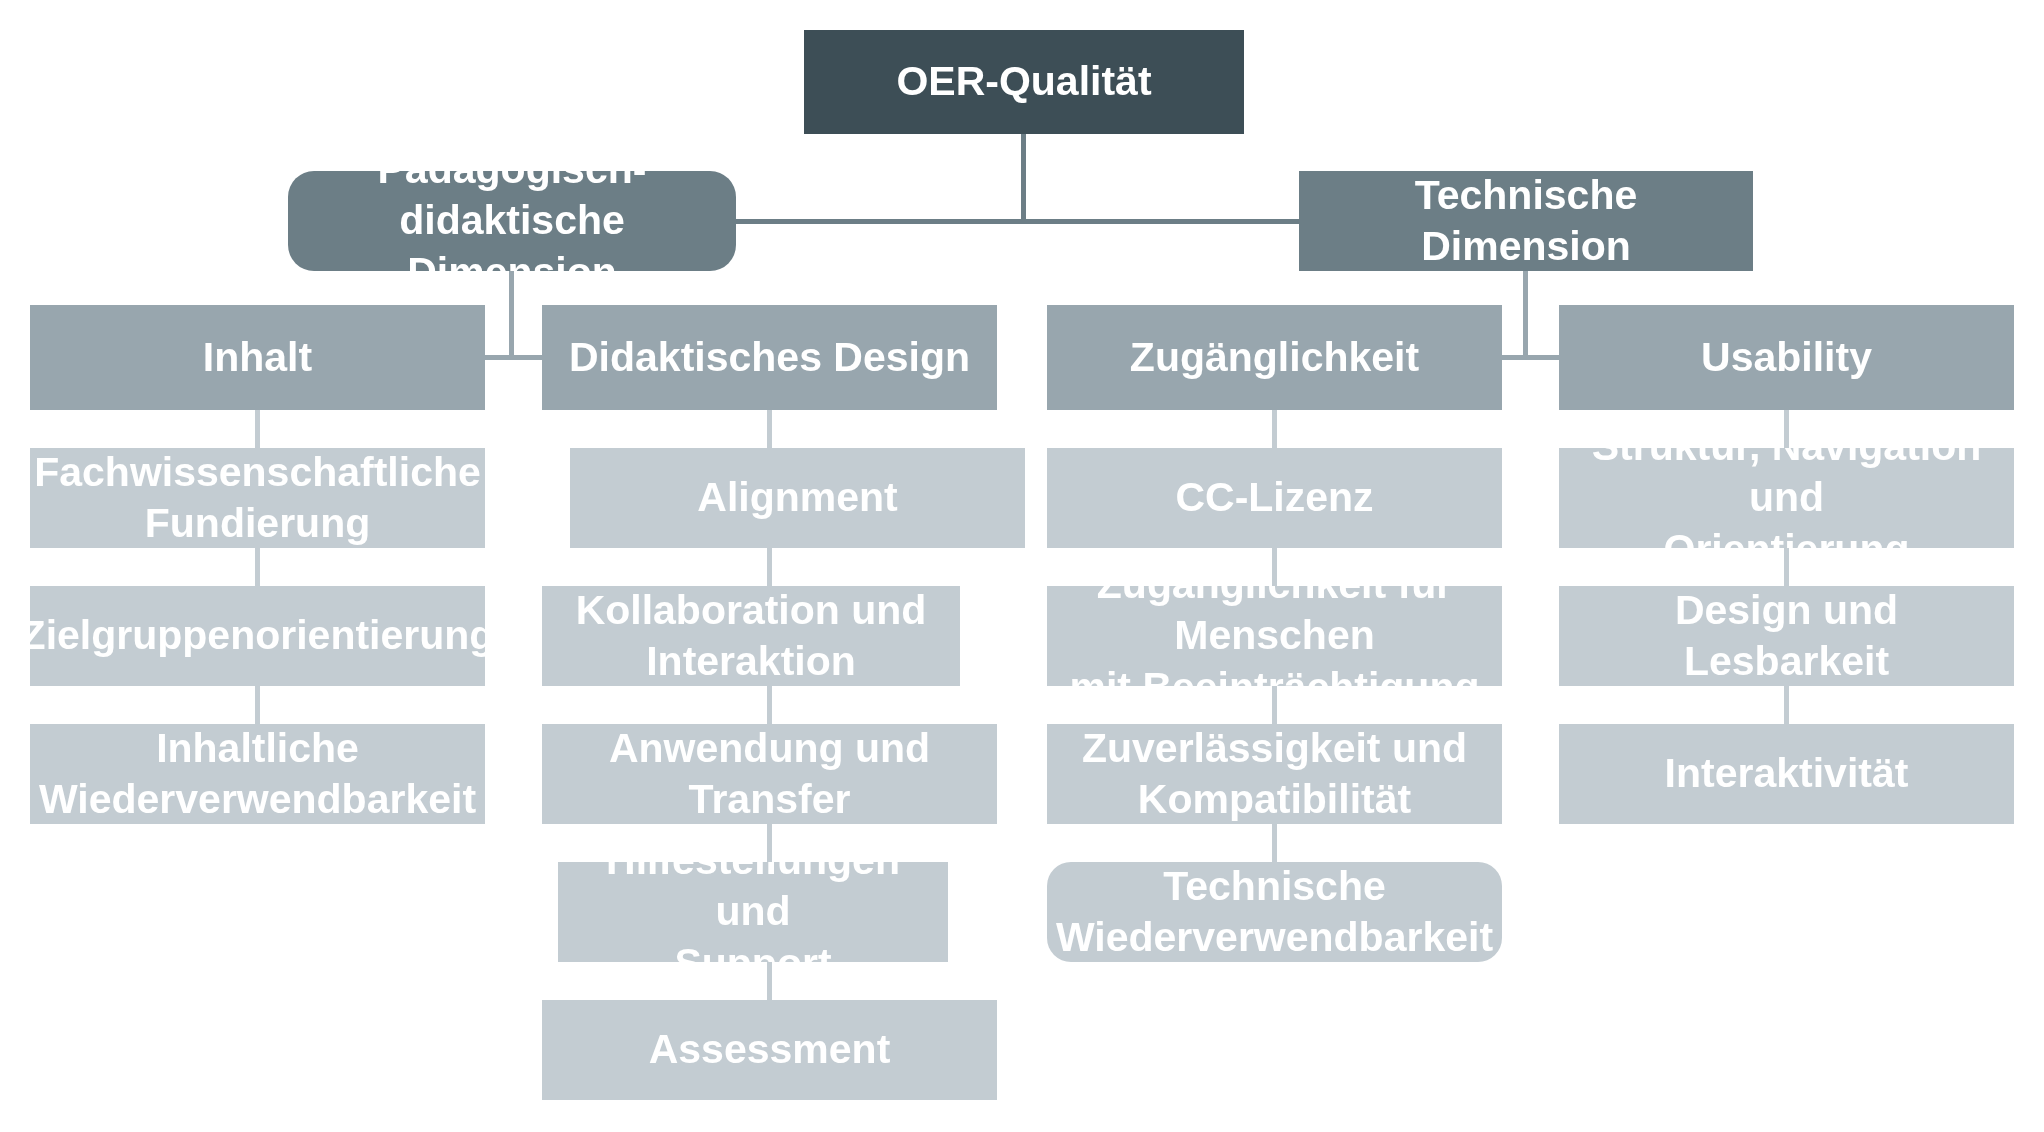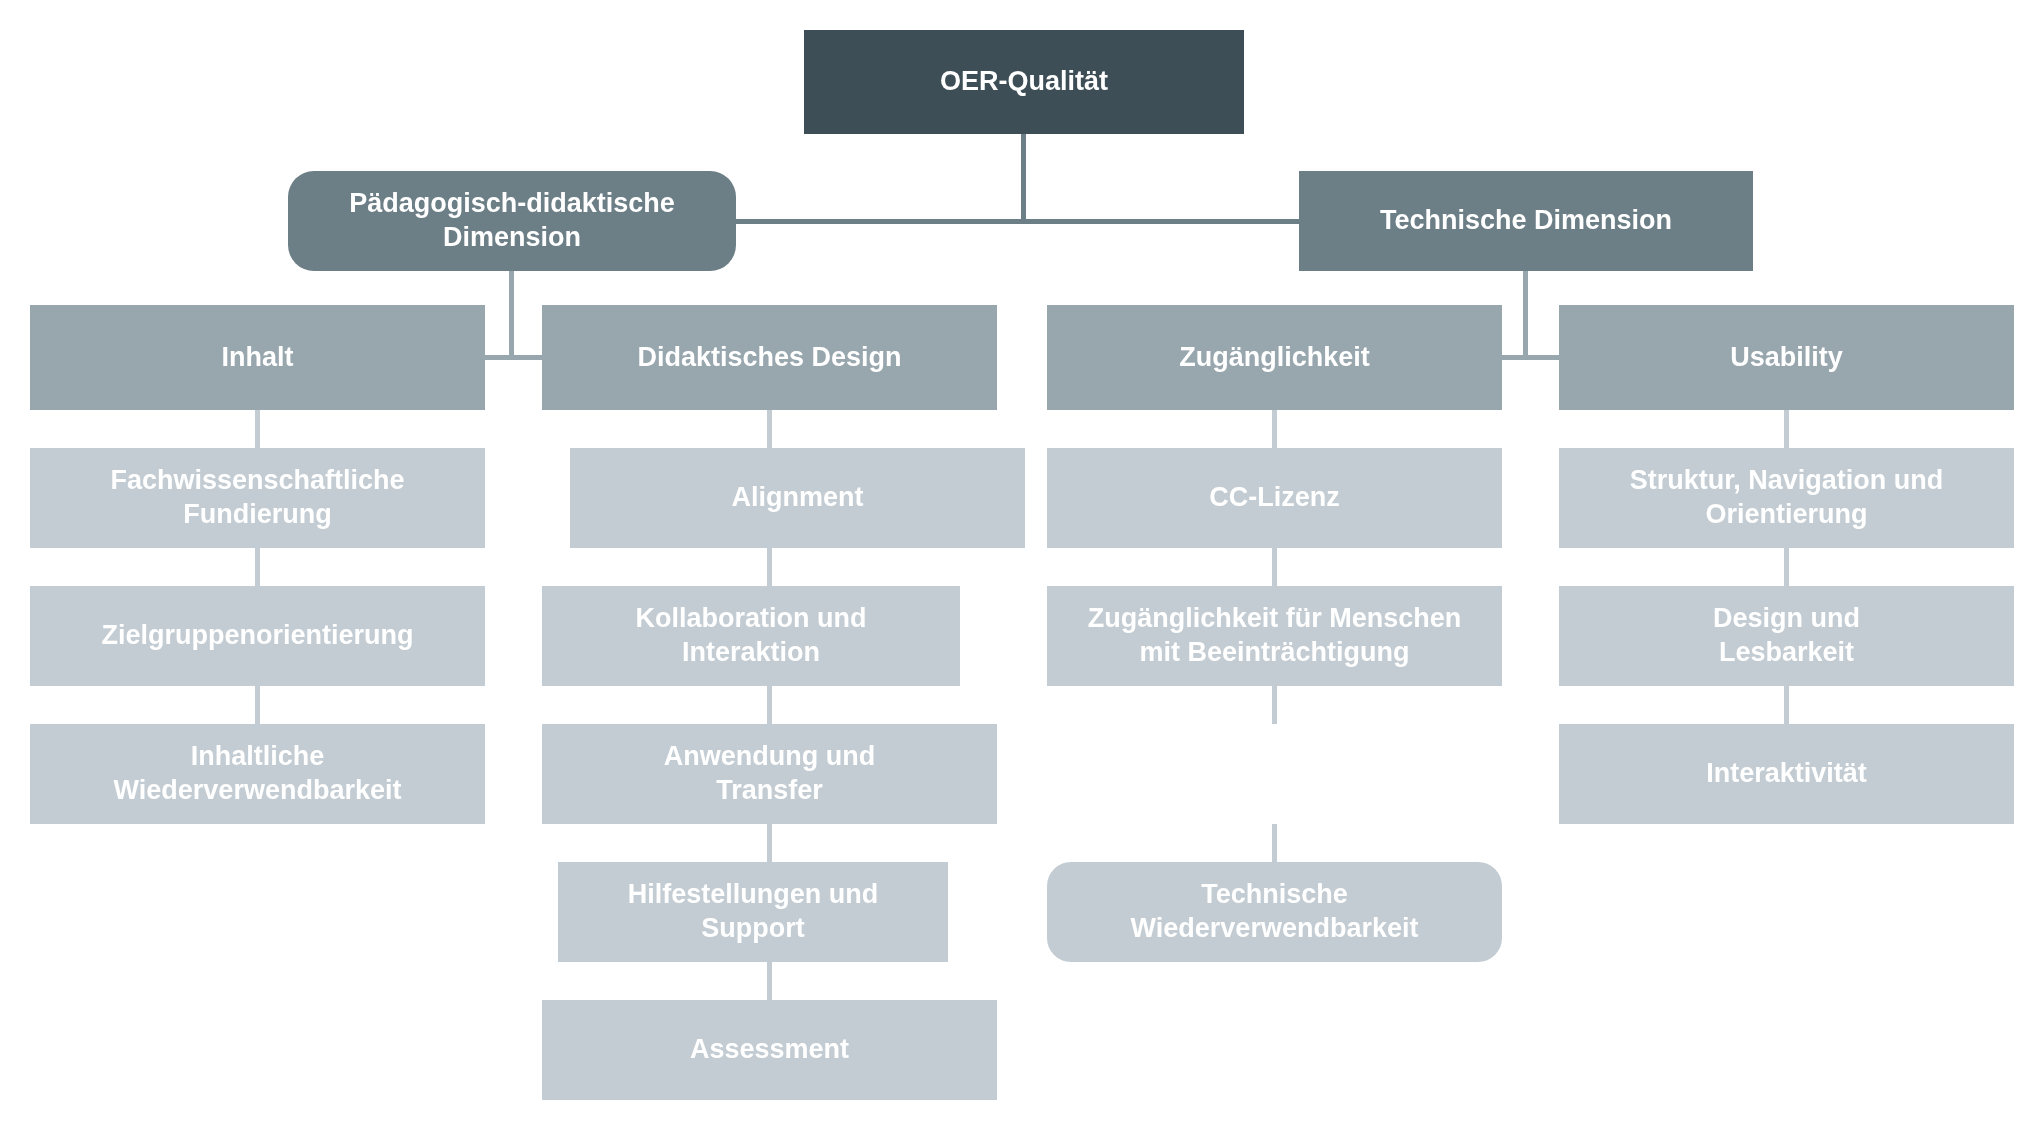--- a/index.html
+++ b/index.html
@@ -20,21 +20,21 @@
     font-family:"Liberation Sans","DejaVu Sans",sans-serif;
   }
   .box{
     position:absolute;
     display:flex;
     align-items:center;
     justify-content:center;
     text-align:center;
     color:var(--text);
     font-weight:bold;
-    font-size:27px;
+    font-size:41px;
     line-height:1.25;
     white-space:pre-line;
     box-sizing:border-box;
     padding:0 14px;
   }
   .box-root{background:var(--root-bg);}
   .box-dimension{background:var(--dimension-bg);}
   .box-category{background:var(--category-bg);}
   .box-item{background:var(--item-bg);}
   .connector{position:absolute;}
@@ -69,20 +69,22 @@
 Interaktion</div>
   <div class="box box-item" style="left:542px;top:724px;width:455px;height:100px;">Anwendung und
 Transfer</div>
   <div class="box box-item" style="left:558px;top:862px;width:390px;height:100px;">Hilfestellungen und
 Support</div>
   <div class="box box-item" style="left:542px;top:1000px;width:455px;height:100px;">Assessment</div>
 
   <div class="box box-item" style="left:1047px;top:448px;width:455px;height:100px;">CC-Lizenz</div>
   <div class="box box-item" style="left:1047px;top:586px;width:455px;height:100px;">Zugänglichkeit für Menschen
 mit Beeinträchtigung</div>
+  <div class="box box-item" style="left:1047px;top:724px;width:455px;height:100px;">Zuverlässigkeit und
+Kompatibilität</div>
   <div class="box box-item" style="left:1047px;top:862px;width:455px;height:100px;border-radius:24px;">Technische
 Wiederverwendbarkeit</div>
 
   <div class="box box-item" style="left:1559px;top:448px;width:455px;height:100px;">Struktur, Navigation und
 Orientierung</div>
   <div class="box box-item" style="left:1559px;top:586px;width:455px;height:100px;">Design und
 Lesbarkeit</div>
   <div class="box box-item" style="left:1559px;top:724px;width:455px;height:100px;">Interaktivität</div>
 
   <div class="connector conn-root" style="left:1021px;top:134px;width:5px;height:87px;"></div>

